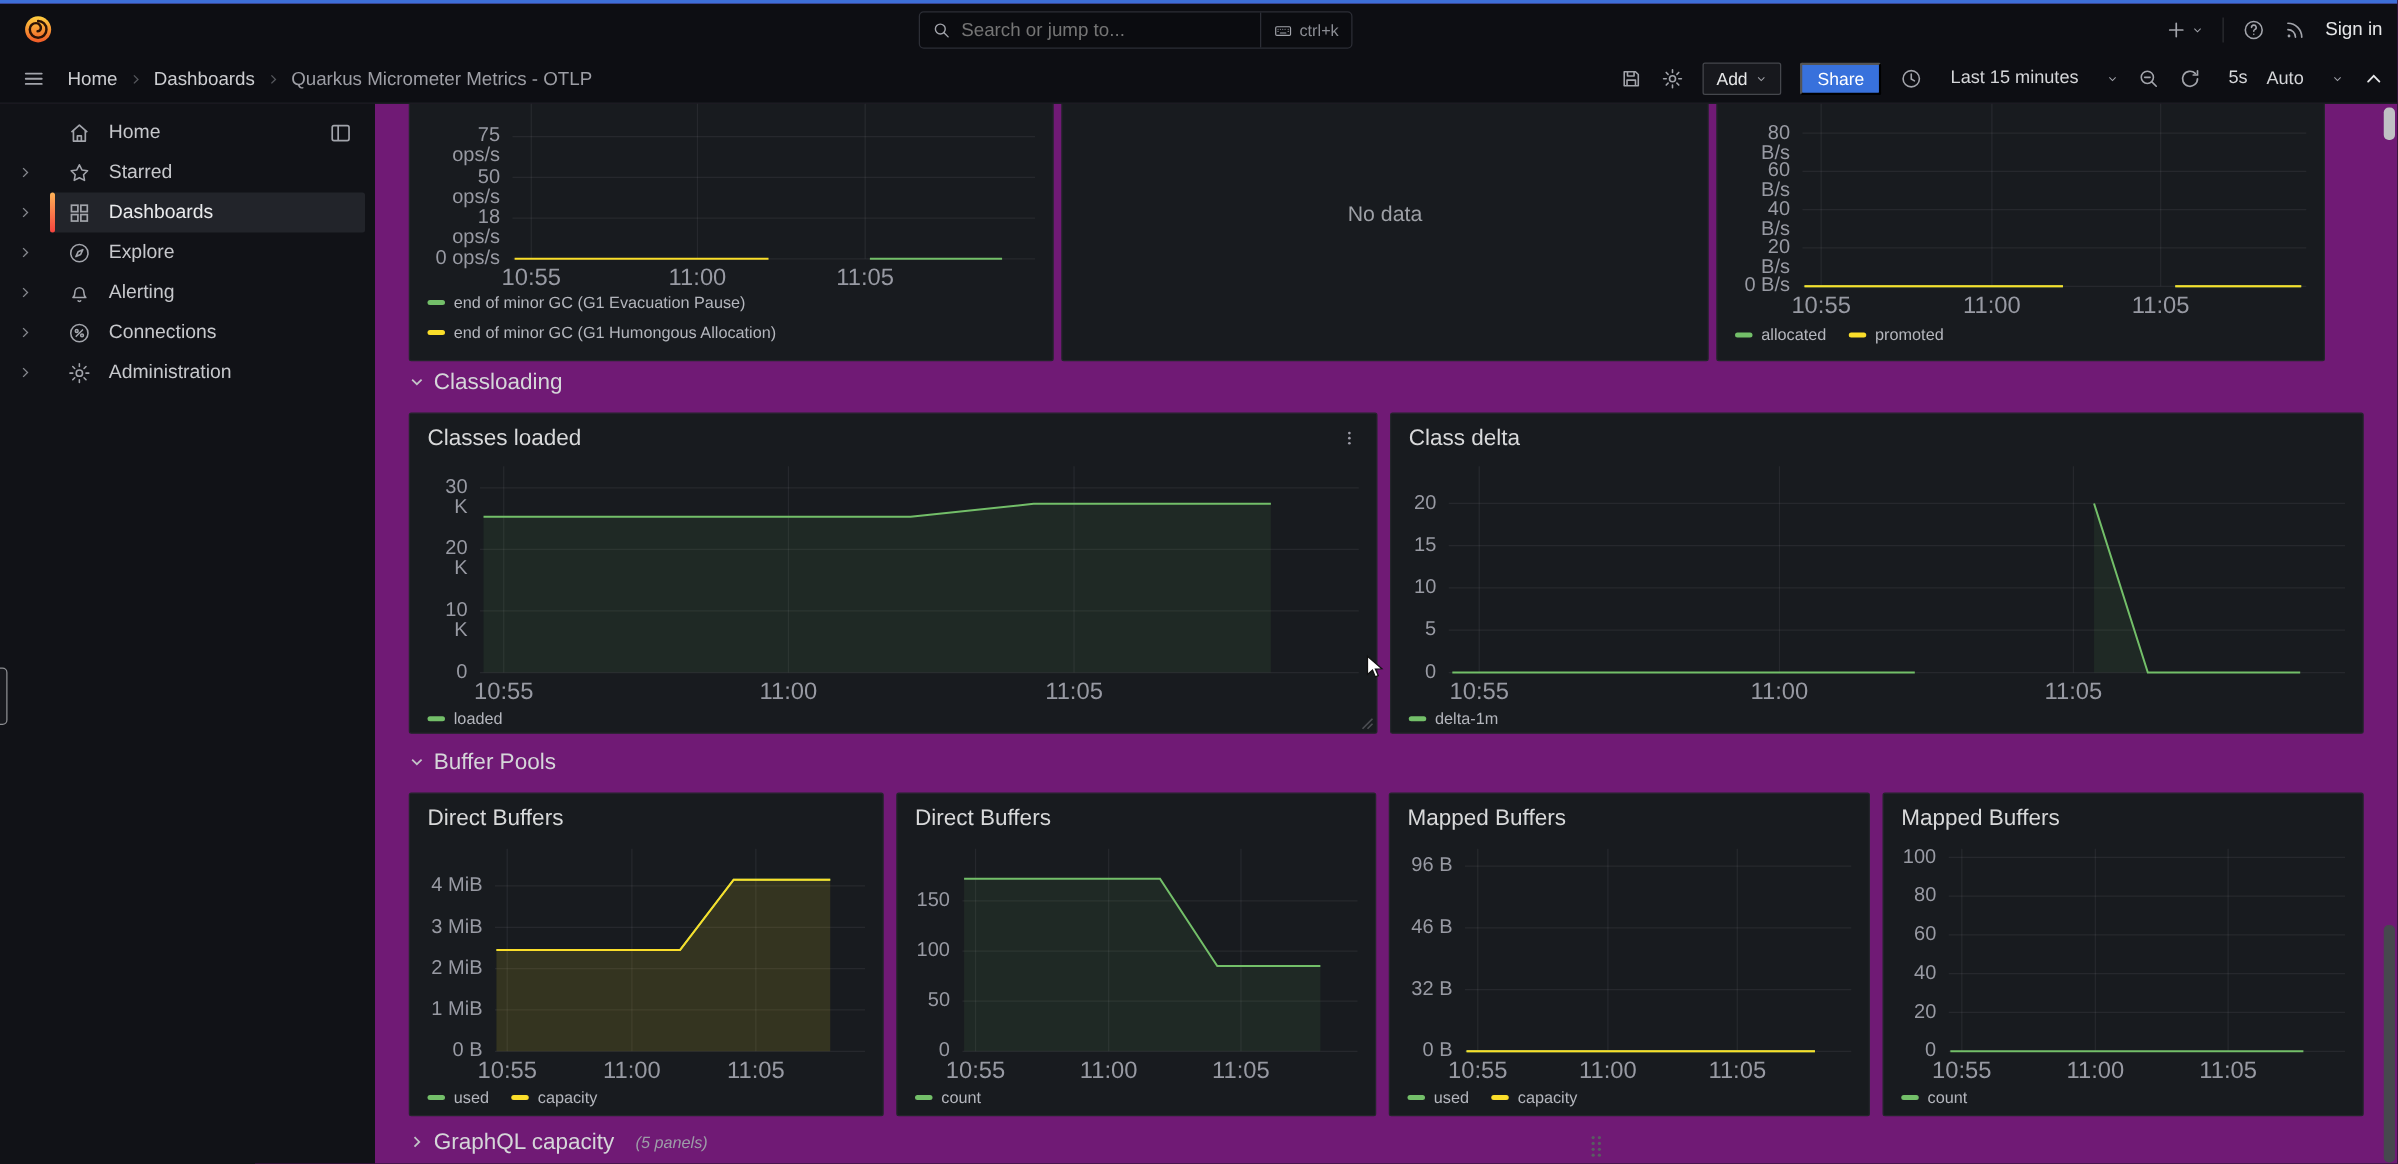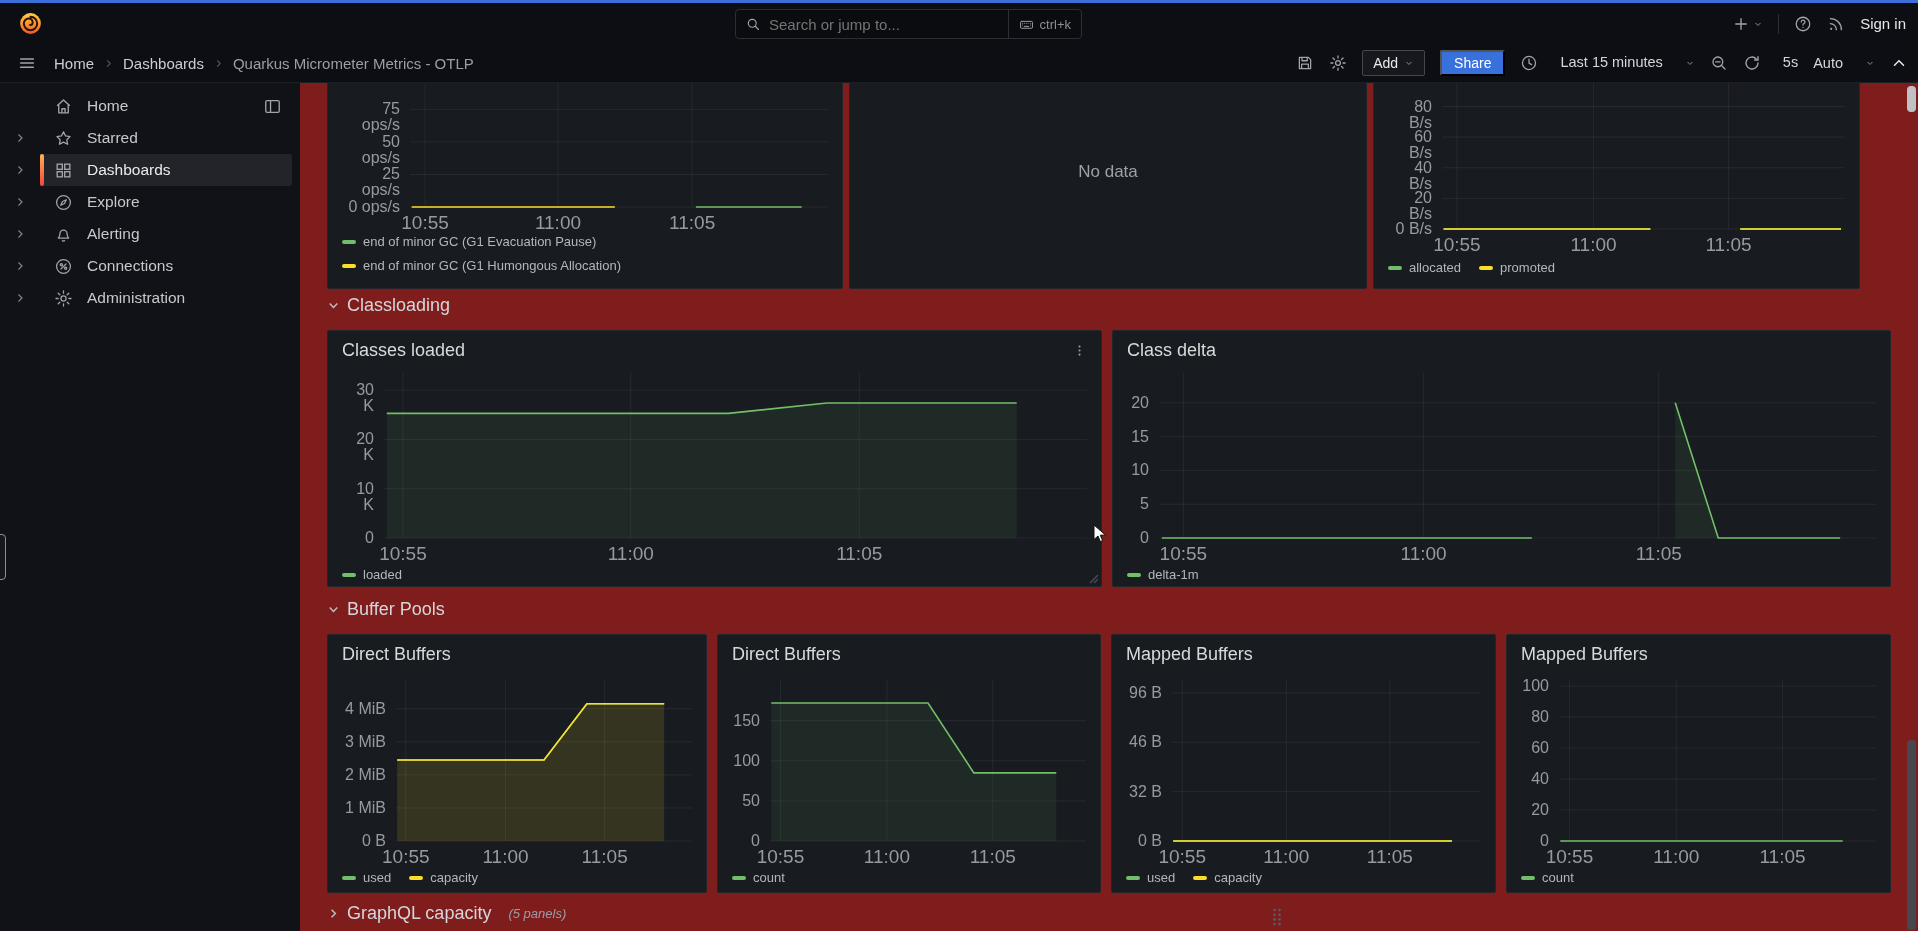--- a/index.html
+++ b/index.html
@@ -1,17 +1,17 @@
 <!DOCTYPE html>
 <html><head>
 <meta charset="utf-8">
 <style>
   * { margin:0; padding:0; box-sizing:border-box; }
   html,body { background:#111217; font-family:"Liberation Sans", sans-serif; }
-  #stage { position:relative; width:1918px; height:931px; overflow:hidden; background:#7f1d1d; color:#c7c8cc; }
+  #stage { position:relative; width:1918px; height:931px; overflow:hidden; background:#701a75; color:#c7c8cc; }
 
   .icon { display:inline-flex; align-items:center; justify-content:center; color:#a2a4ab; }
   .icon svg { width:18px; height:18px; }
   .icon.xs svg { width:10px; height:10px; }
 
   
   .top-strip { position:absolute; left:0; top:0; width:100%; height:3px; background:#3d6fd8; }
 
   
   .topnav { position:absolute; left:0; top:3px; width:100%; height:41px; background:#0d0e13; }
@@ -376,21 +376,21 @@
             <line x1="0" y1="739.5833333333333" x2="1000" y2="739.5833333333333" stroke="rgba(204,204,220,0.08)" stroke-width="1" vector-effect="non-scaling-stroke"></line>
             <line x1="0" y1="1000" x2="1000" y2="1000" stroke="rgba(204,204,220,0.08)" stroke-width="1" vector-effect="non-scaling-stroke"></line>
             <line x1="36" y1="0" x2="36" y2="1000" stroke="rgba(204,204,220,0.08)" stroke-width="1" vector-effect="non-scaling-stroke"></line>
             <line x1="354" y1="0" x2="354" y2="1000" stroke="rgba(204,204,220,0.08)" stroke-width="1" vector-effect="non-scaling-stroke"></line>
             <line x1="675" y1="0" x2="675" y2="1000" stroke="rgba(204,204,220,0.08)" stroke-width="1" vector-effect="non-scaling-stroke"></line>
             <polyline points="684.0,1000.0 937.0,1000.0" fill="none" stroke="#73bf69" stroke-width="1.6" vector-effect="non-scaling-stroke"></polyline>
             <polyline points="4.0,1000.0 490.0,1000.0" fill="none" stroke="#fade2a" stroke-width="1.6" vector-effect="non-scaling-stroke"></polyline>
           </svg>
           <span class="ytick" style="top: 19.3438px; width: 58px; left: -68px;">75 ops/s</span>
           <span class="ytick" style="top: 51.8958px; width: 58px; left: -68px;">50 ops/s</span>
-          <span class="ytick" style="top: 84.4479px; width: 58px; left: -68px;">25 ops/s</span>
+          <span class="ytick" style="top: 84.4479px; width: 58px; left: -68px;">18 ops/s</span>
           <span class="ytick" style="top: 117px; width: 58px; left: -68px;">0 ops/s</span>
           <span class="xtick" style="left: 3.6%; top: 130px;">10:55</span>
           <span class="xtick" style="left: 35.4%; top: 130px;">11:00</span>
           <span class="xtick" style="left: 67.5%; top: 130px;">11:05</span>
         </div>
       <div class="legend vert" style="margin-top: 26px;">
           <span class="leg-item"><span class="swatch" style="background: rgb(115, 191, 105);"></span>end of minor GC (G1 Evacuation Pause)</span>
           <span class="leg-item"><span class="swatch" style="background: rgb(250, 222, 42);"></span>end of minor GC (G1 Humongous Allocation)</span>
         </div>
     </section>

